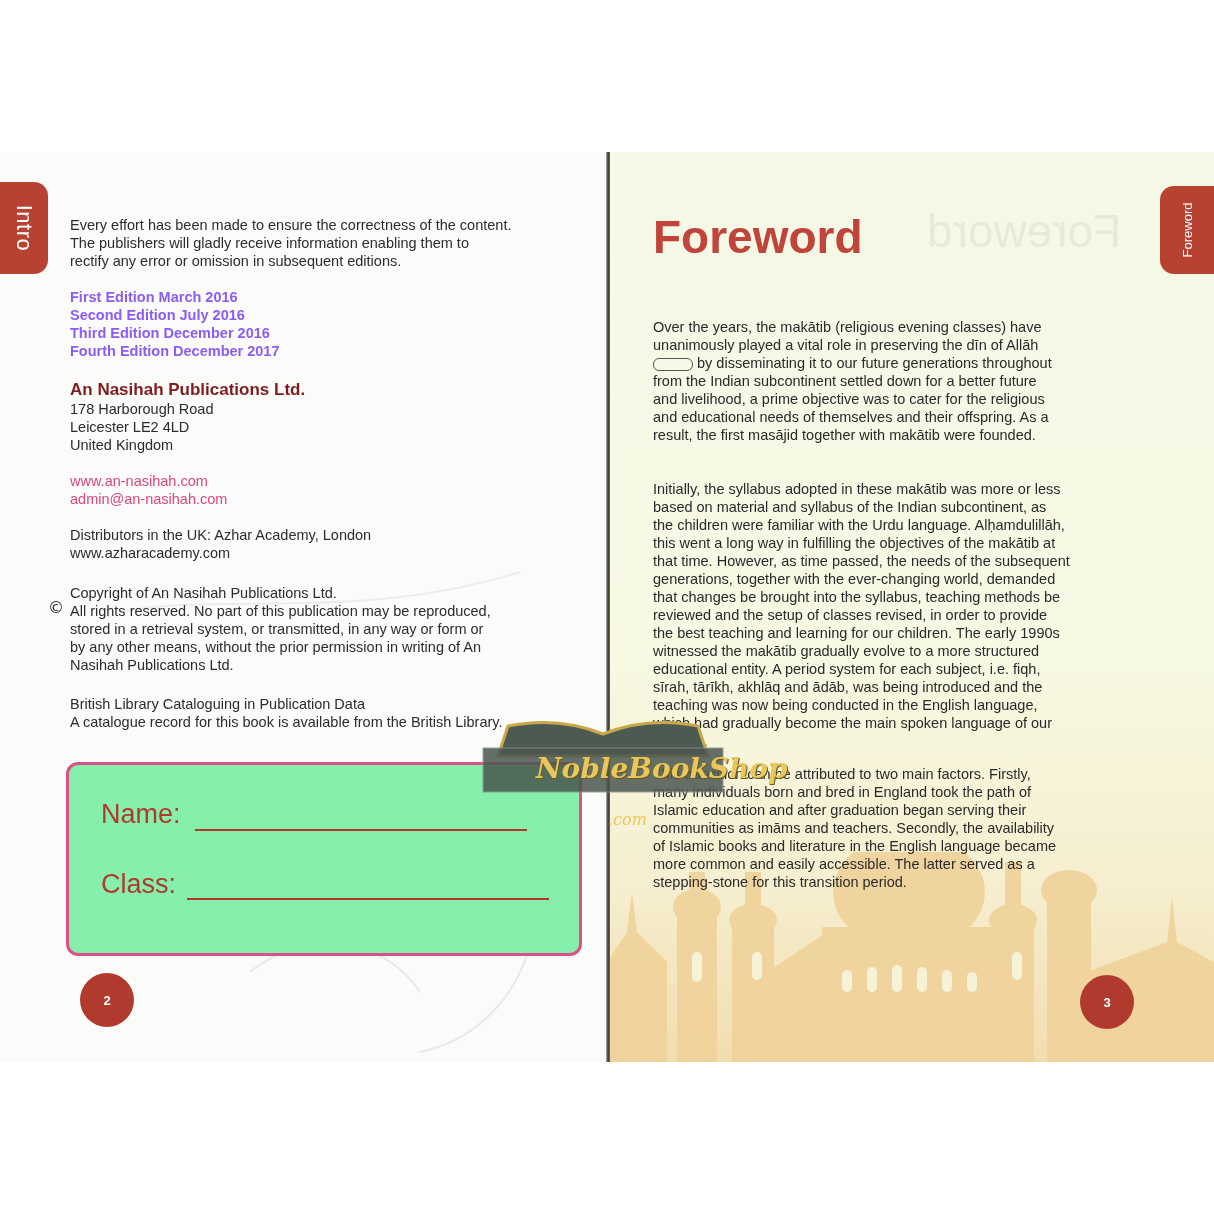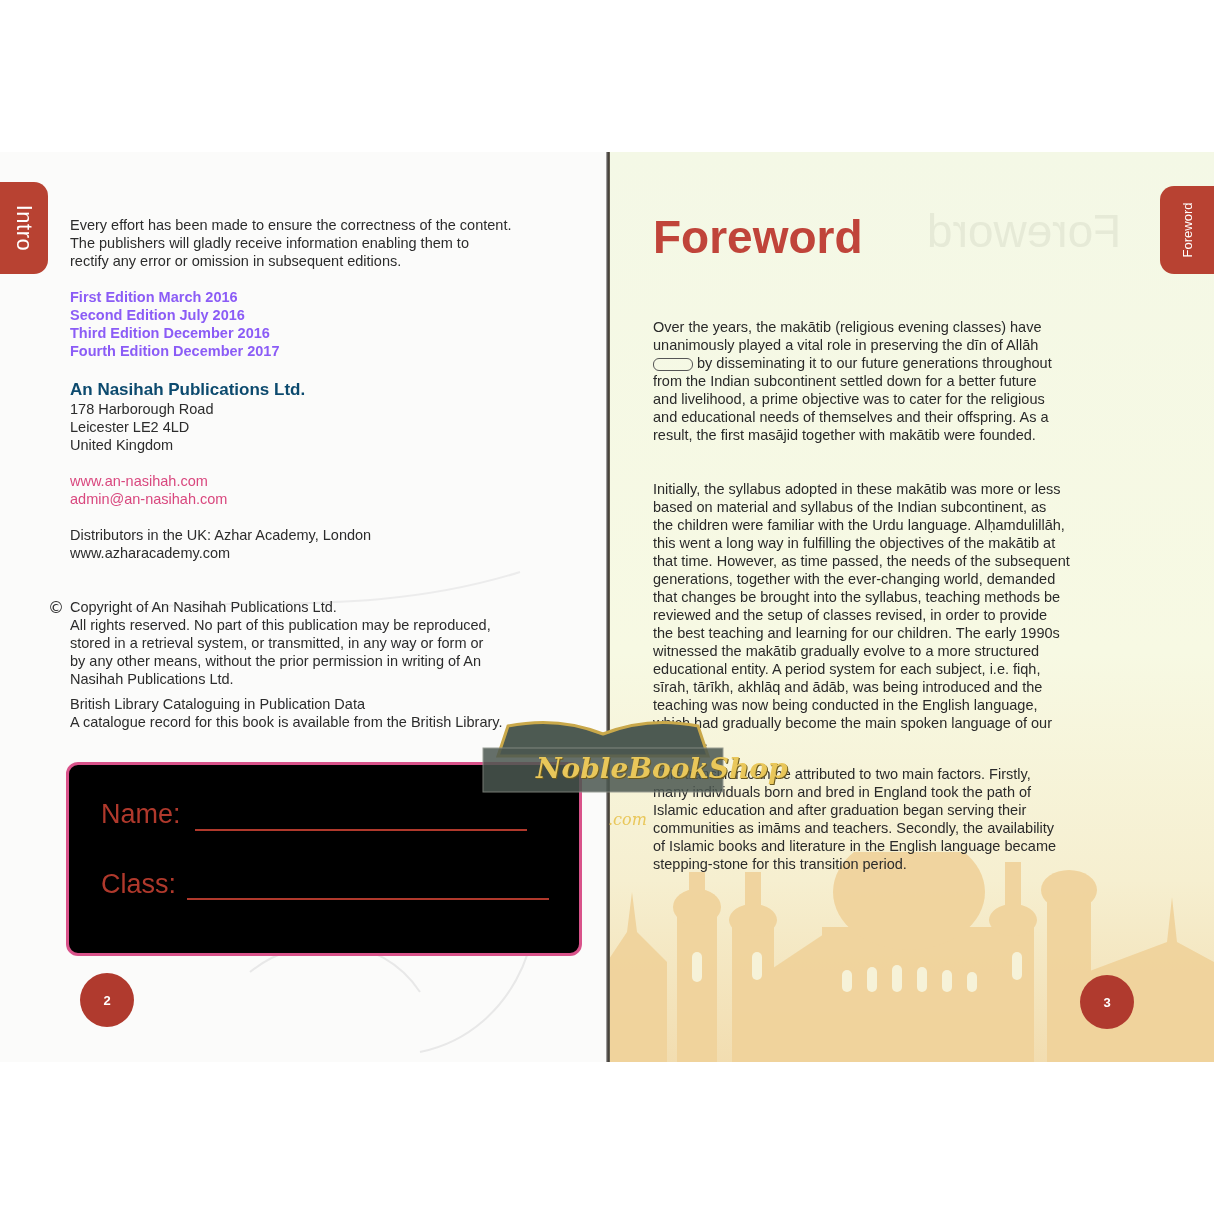--- a/index.html
+++ b/index.html
@@ -36,27 +36,27 @@
   .tab-foreword span {
     position:absolute; left:50%; top:50%;
     transform:translate(-50%,-50%) rotate(-90deg);
     color:#fff; font-size:13px; font-family:"Liberation Sans", sans-serif; white-space:nowrap;
   }
 
   .ltext { position:absolute; left:70px; font-size:14.5px; line-height:18px; color:#2c2c2c;
     font-family:"Liberation Sans", sans-serif; }
   .ltext div { white-space:nowrap; }
   .editions { color:#8b5cf6; font-weight:bold; }
-  .publisher { color:#0c4a6e; font-weight:bold; font-size:17px; line-height:20px; }
+  .publisher { color:#7f1d1d; font-weight:bold; font-size:17px; line-height:20px; }
   .pink { color:#d9477e; }
   .copy-sym { position:absolute; left:48px; top:446px; font-size:16px; color:#2c2c2c; }
 
   .namebox {
     position:absolute; left:66px; top:610px; width:510px; height:188px;
-    border:3px solid #d9528a; border-radius:12px; background:#000000;
+    border:3px solid #d9528a; border-radius:12px; background:#86efac;
   }
   .field-label { position:absolute; left:32px; font-size:27px; color:#b0392c;
     font-family:"Liberation Sans", sans-serif; }
   .field-line { position:absolute; height:2px; background:#b0392c; }
 
   .pagenum {
     position:absolute; width:54px; height:54px; border-radius:50%;
     background:#b03a2e; color:#fff; font-weight:bold; font-size:13px;
     display:flex; align-items:center; justify-content:center;
     font-family:"Liberation Sans", sans-serif;
@@ -123,21 +123,21 @@
       <div>www.an-nasihah.com</div>
       <div>admin@an-nasihah.com</div>
     </div>
 
     <div class="ltext" style="top:374px">
       <div>Distributors in the UK: Azhar Academy, London</div>
       <div>www.azharacademy.com</div>
     </div>
 
     <div class="copy-sym">©</div>
-    <div class="ltext" style="top:446px">
+    <div class="ltext" style="top:432px">
       <div>Copyright of An Nasihah Publications Ltd.</div>
       <div>All rights reserved. No part of this publication may be reproduced,</div>
       <div>stored in a retrieval system, or transmitted, in any way or form or</div>
       <div>by any other means, without the prior permission in writing of An</div>
       <div>Nasihah Publications Ltd.</div>
     </div>
 
     <div class="ltext" style="top:543px">
       <div>British Library Cataloguing in Publication Data</div>
       <div>A catalogue record for this book is available from the British Library.</div>
@@ -221,20 +221,21 @@
       <div>which had gradually become the main spoken language of our</div>
       <div>children.</div>
     </div>
 
     <div class="rtext" style="top:613px">
       <div>This transition can be attributed to two main factors. Firstly,</div>
       <div>many individuals born and bred in England took the path of</div>
       <div>Islamic education and after graduation began serving their</div>
       <div>communities as imāms and teachers. Secondly, the availability</div>
       <div>of Islamic books and literature in the English language became</div>
+      <div>more common and easily accessible. The latter served as a</div>
       <div>stepping-stone for this transition period.</div>
     </div>
 
     <div class="pagenum" style="left:473px;top:823px">3</div>
   </div>
 
   <div class="gutter"></div>
 
   <div class="watermark">
     <svg width="250" height="100" style="position:absolute;left:0;top:0">

